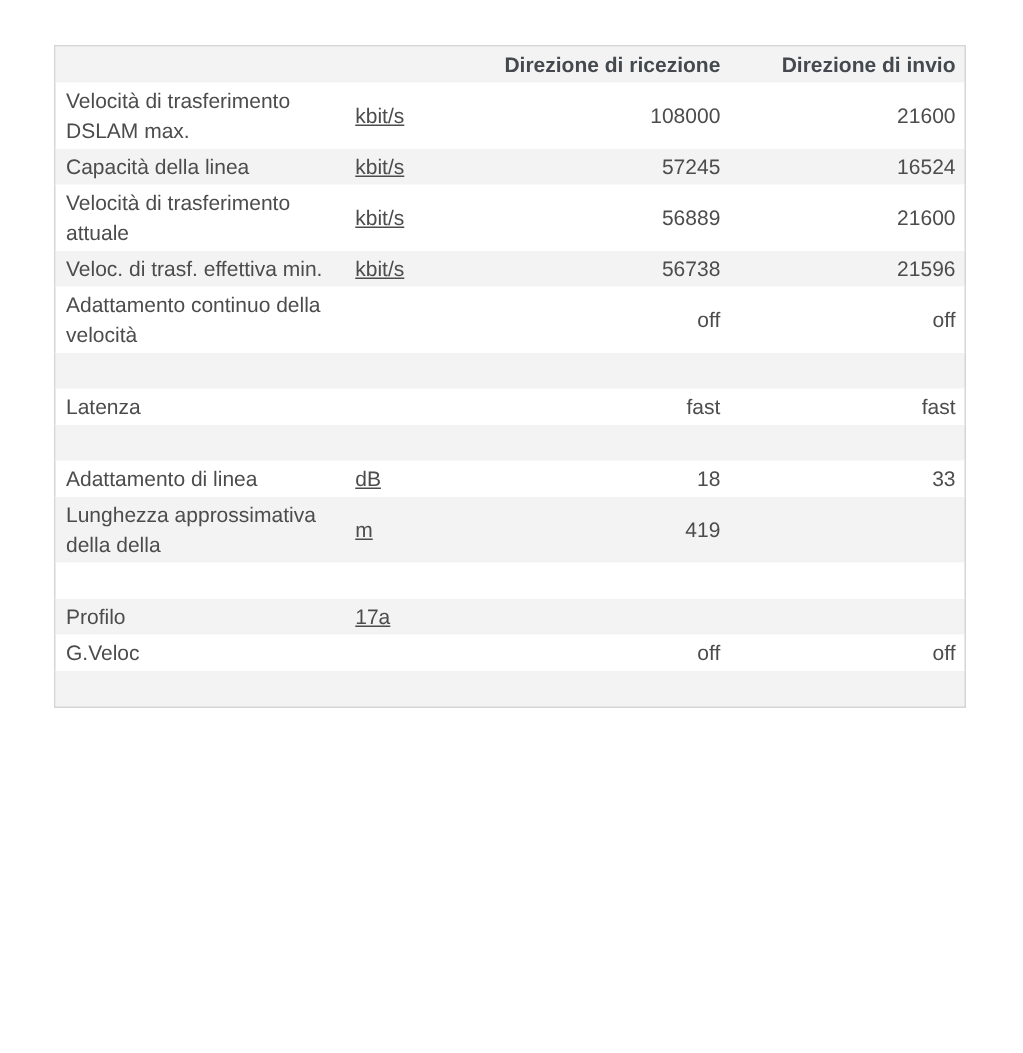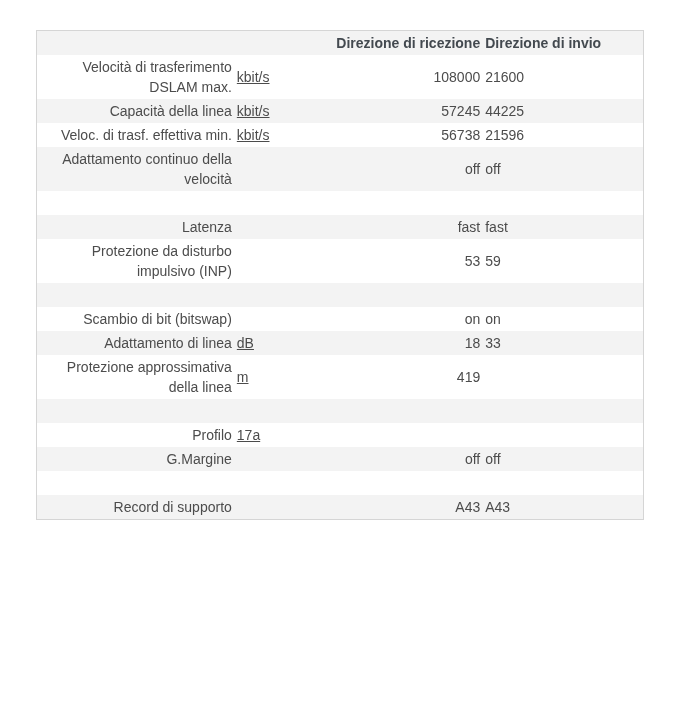--- a/index.html
+++ b/index.html
@@ -24,24 +24,24 @@
   }
   .dsl-table th, .dsl-table td {
     height: 20px;
     line-height: 20px;
     padding-top: 2px;
     padding-bottom: 2px;
     vertical-align: middle;
     overflow: hidden;
     word-wrap: break-word;
   }
-  .c-label { text-align: right; padding-left: 7px; padding-right: 4px; margin-left: 12px; }
+  .c-label { text-align: left; padding-left: 7px; padding-right: 4px; margin-left: 12px; }
   .c-unit  { text-align: left; padding-right: 4px; text-decoration: underline; }
   .c-rx    { text-align: right; padding-right: 4px; }
-  .c-tx    { text-align: left; padding-right: 6px; }
+  .c-tx    { text-align: right; padding-right: 6px; }
   thead tr { background: var(--header-bg, #f3f3f3); }
   thead th {
     font-weight: bold;
     color: var(--header-text, #43494f);
     height: 22px;
   }
   tbody tr { background: #ffffff; }
   tbody tr:nth-child(even) { background: var(--row-alt-bg, #f3f3f3); }
 </style>
 </head>
@@ -69,23 +69,29 @@
     <td class="c-unit">kbit/s</td>
     <td class="c-rx">108000</td>
     <td class="c-tx">21600</td>
   </tr>
 
 
   <tr>
     <td class="c-label">Capacità della linea</td>
     <td class="c-unit">kbit/s</td>
     <td class="c-rx">57245</td>
-    <td class="c-tx">44225</td>
+    <td class="c-tx">16524</td>
   </tr>
 
+  <tr>
+    <td class="c-label">Velocità di trasferimento attuale</td>
+    <td class="c-unit">kbit/s</td>
+    <td class="c-rx">56889</td>
+    <td class="c-tx">21600</td>
+  </tr>
 
   <tr>
     <td class="c-label">Veloc. di trasf. effettiva min.</td>
     <td class="c-unit">kbit/s</td>
     <td class="c-rx">56738</td>
     <td class="c-tx">21596</td>
   </tr>
 
   <tr>
     <td class="c-label">Adattamento continuo della velocità</td>
@@ -101,86 +107,68 @@
     <td class="c-tx"></td>
   </tr>
 
   <tr>
     <td class="c-label">Latenza</td>
     <td class="c-unit"></td>
     <td class="c-rx">fast</td>
     <td class="c-tx">fast</td>
   </tr>
 
-  <tr>
-    <td class="c-label">Protezione da disturbo impulsivo (INP)</td>
-    <td class="c-unit"></td>
-    <td class="c-rx">53</td>
-    <td class="c-tx">59</td>
-  </tr>
 
 
   <tr class="spacer-row">
     <td class="c-label"></td>
     <td class="c-unit"></td>
     <td class="c-rx"></td>
     <td class="c-tx"></td>
   </tr>
 
 
-  <tr>
-    <td class="c-label">Scambio di bit (bitswap)</td>
-    <td class="c-unit"></td>
-    <td class="c-rx">on</td>
-    <td class="c-tx">on</td>
-  </tr>
 
   <tr>
     <td class="c-label">Adattamento di linea</td>
     <td class="c-unit">dB</td>
     <td class="c-rx">18</td>
     <td class="c-tx">33</td>
   </tr>
 
   <tr>
-    <td class="c-label">Protezione approssimativa della linea</td>
+    <td class="c-label">Lunghezza approssimativa della della</td>
     <td class="c-unit">m</td>
     <td class="c-rx">419</td>
     <td class="c-tx"></td>
   </tr>
 
   <tr class="spacer-row">
     <td class="c-label"></td>
     <td class="c-unit"></td>
     <td class="c-rx"></td>
     <td class="c-tx"></td>
   </tr>
 
   <tr>
     <td class="c-label">Profilo</td>
     <td class="c-unit">17a</td>
     <td class="c-rx"></td>
     <td class="c-tx"></td>
   </tr>
 
   <tr>
-    <td class="c-label">G.Margine</td>
+    <td class="c-label">G.Veloc</td>
     <td class="c-unit"></td>
     <td class="c-rx">off</td>
     <td class="c-tx">off</td>
   </tr>
 
   <tr class="spacer-row">
     <td class="c-label"></td>
     <td class="c-unit"></td>
     <td class="c-rx"></td>
     <td class="c-tx"></td>
   </tr>
 
-  <tr>
-    <td class="c-label">Record di supporto</td>
-    <td class="c-unit"></td>
-    <td class="c-rx">A43</td>
-    <td class="c-tx">A43</td>
-  </tr>
 </tbody>
   </table>
 </div>
 
 </body></html>

